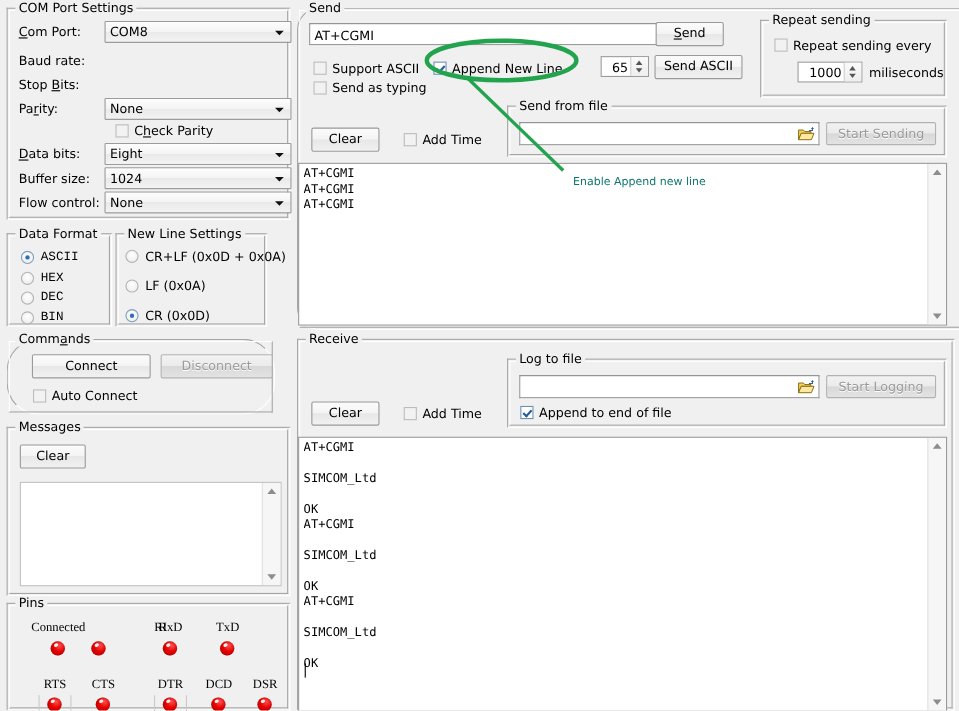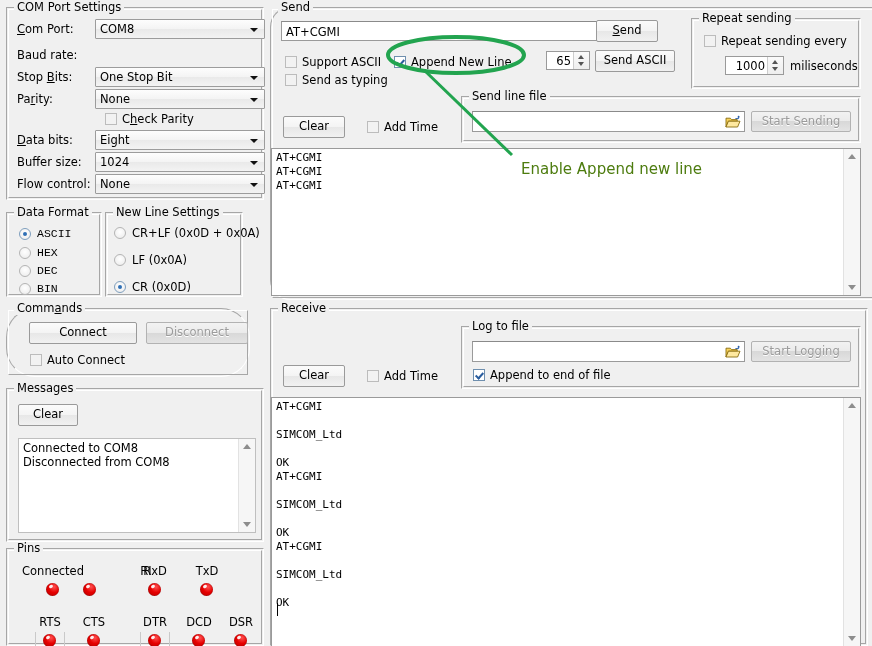--- a/index.html
+++ b/index.html
@@ -225,22 +225,22 @@
   .caret {
     position: absolute;
     width: 1px; background: #000;
   }
 
   
   #anno { position: absolute; left:0; top:0; width: 872px; height: 646px; pointer-events: none; z-index: 50; }
   .annotxt {
     position: absolute;
     font-family: "DejaVu Sans", "Liberation Sans", sans-serif;
-    font-size: 15px;
-    color: #4d7c0f;
+    font-size: 10px;
+    color: #0f766e;
     white-space: nowrap;
     z-index: 51;
   }
 </style>
 </head>
 <body>
 
 <div id="root">
 
   <div class="grp" style="left:6px; top:7px; width:258px; height:193px;">
@@ -249,24 +249,20 @@
 
       <span class="lab" style="left:10px; top:14px;"><span class="u">C</span>om Port:</span>
       <div class="combo" style="left:88px; top:11px; width:170px;">
         <span class="ctxt">COM8</span>
         <span class="carrow"></span>
       </div>
 
       <span class="lab" style="left:10px; top:40px;">Baud rate:</span>
 
       <span class="lab" style="left:10px; top:62px;">Stop <span class="u">B</span>its:</span>
-      <div class="combo" style="left:88px; top:59px; width:170px;">
-        <span class="ctxt">One Stop Bit</span>
-        <span class="carrow"></span>
-      </div>
 
       <span class="lab" style="left:10px; top:84px;">Pa<span class="u">r</span>ity:</span>
       <div class="combo" style="left:88px; top:81px; width:170px;">
         <span class="ctxt">None</span>
         <span class="carrow"></span>
       </div>
 
       <div class="cb dim" style="left:98px; top:104px;">
         <span class="box"></span>
         <span class="cblab">C<span class="u">h</span>eck Parity</span>
@@ -348,33 +344,31 @@
     </div>
   </div>
 
   <div class="grp" style="left:6px; top:388px; width:258px; height:154px;">
     <span class="glab">Messages</span>
     <div class="inner" style="left:0;top:0;width:100%;height:100%;">
       <div class="btn" style="left:11px; top:15px; width:60px; height:22px;">
         <span>Clear</span>
       </div>
       <div class="ta plain" style="left:11px; top:49px; width:238px; height:95px;">
-        <div class="content sans">Connected to COM8
-Disconnected from COM8</div>
         <div class="vsb">
           <span class="sarrow up"></span>
           <span class="sarrow dn"></span>
         </div>
       </div>
     </div>
   </div>
 
   <div class="grp" style="left:6px; top:548px; width:258px; height:98px;padding-left:44px;">
     <span class="glab">Pins</span>
-    <div class="inner" style="left:0;top:0;width:100%;height:100%;">
+    <div class="inner" style="left:0;top:0;width:100%;height:100%;font-family:Liberation Serif, serif;">
 
       <span class="pinlab" style="left:6px; top:15px; width:80px;">Connected</span>
       <span class="led" style="left:39px; top:34px;"></span>
       <span class="pinlab" style="left:124px; top:15px; width:30px;">RI</span>
       <span class="led" style="left:76px; top:34px;"></span>
       <span class="pinlab" style="left:127px; top:15px; width:42px;">RxD</span>
       <span class="led" style="left:141px; top:34px;"></span>
       <span class="pinlab" style="left:179px; top:15px; width:42px;">TxD</span>
       <span class="led" style="left:193px; top:34px;"></span>
 
@@ -447,21 +441,21 @@
             <span class="sbtns">
               <span class="sup"></span>
               <span class="sdn"></span>
             </span>
           </div>
           <span class="lab" style="left:98px; top:40px;">miliseconds</span>
         </div>
       </div>
 
       <div class="grp" style="left:190px; top:88px; width:400px; height:47px;">
-        <span class="glab">Send line file</span>
+        <span class="glab">Send from file</span>
         <div class="inner" style="left:0;top:0;width:100%;height:100%;">
           <div class="tin" style="left:10px; top:14px; width:273px; height:21px;">
             <span class="vtxt"></span>
             <span style="position:absolute; right:1px; top:1px; width:20px; height:17px; background:#fff; display:flex; align-items:center; justify-content:center;">
               <svg width="16" height="14" viewBox="0 0 16 14">
                 <path d="M1 3.2 H5.3 L6.6 4.6 H12.2 V6.2 H3.4 L1 12 Z" fill="#f7d25a" stroke="#8a6d10" stroke-width="0.9" stroke-linejoin="round"></path>
                 <path d="M3.4 6.2 H15 L12.6 12 H1 Z" fill="#ffe9a0" stroke="#8a6d10" stroke-width="0.9" stroke-linejoin="round"></path>
                 <path d="M10.4 3.6 L13.6 3.6 L13.6 1.2" fill="none" stroke="#2b5fa8" stroke-width="1"></path>
                 <path d="M13.6 0.4 L15 2.2 L12.2 2.2 Z" fill="#2b5fa8"></path>
               </svg>

